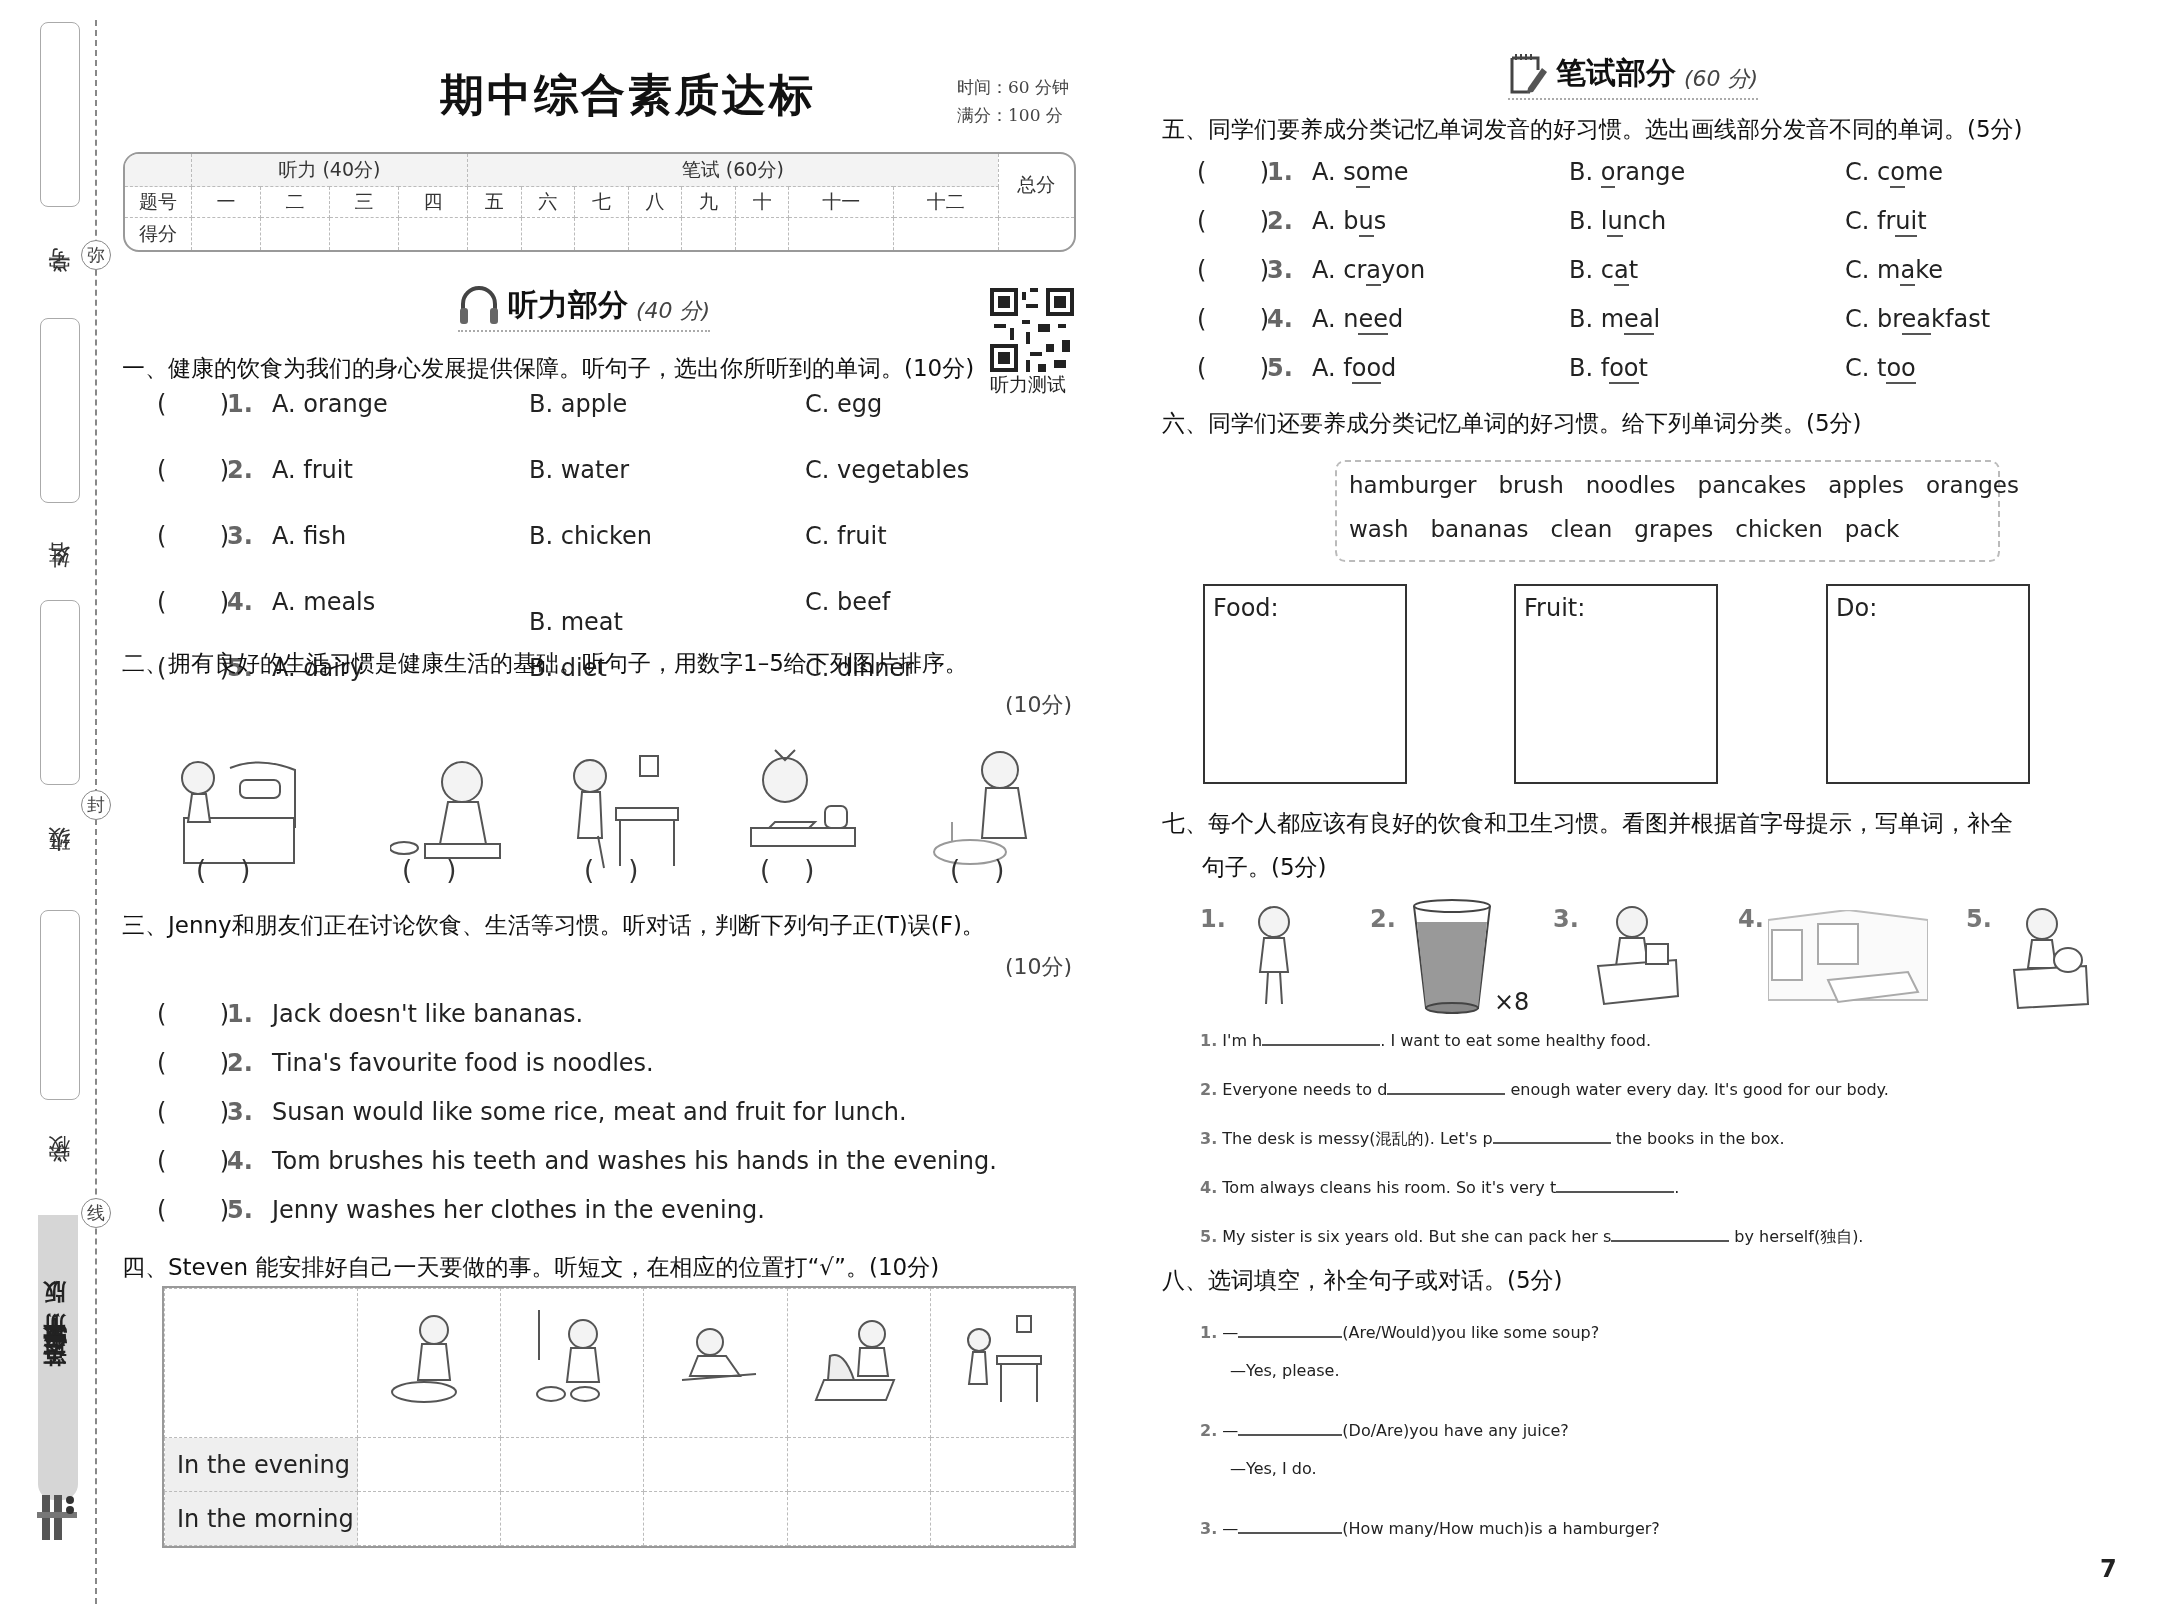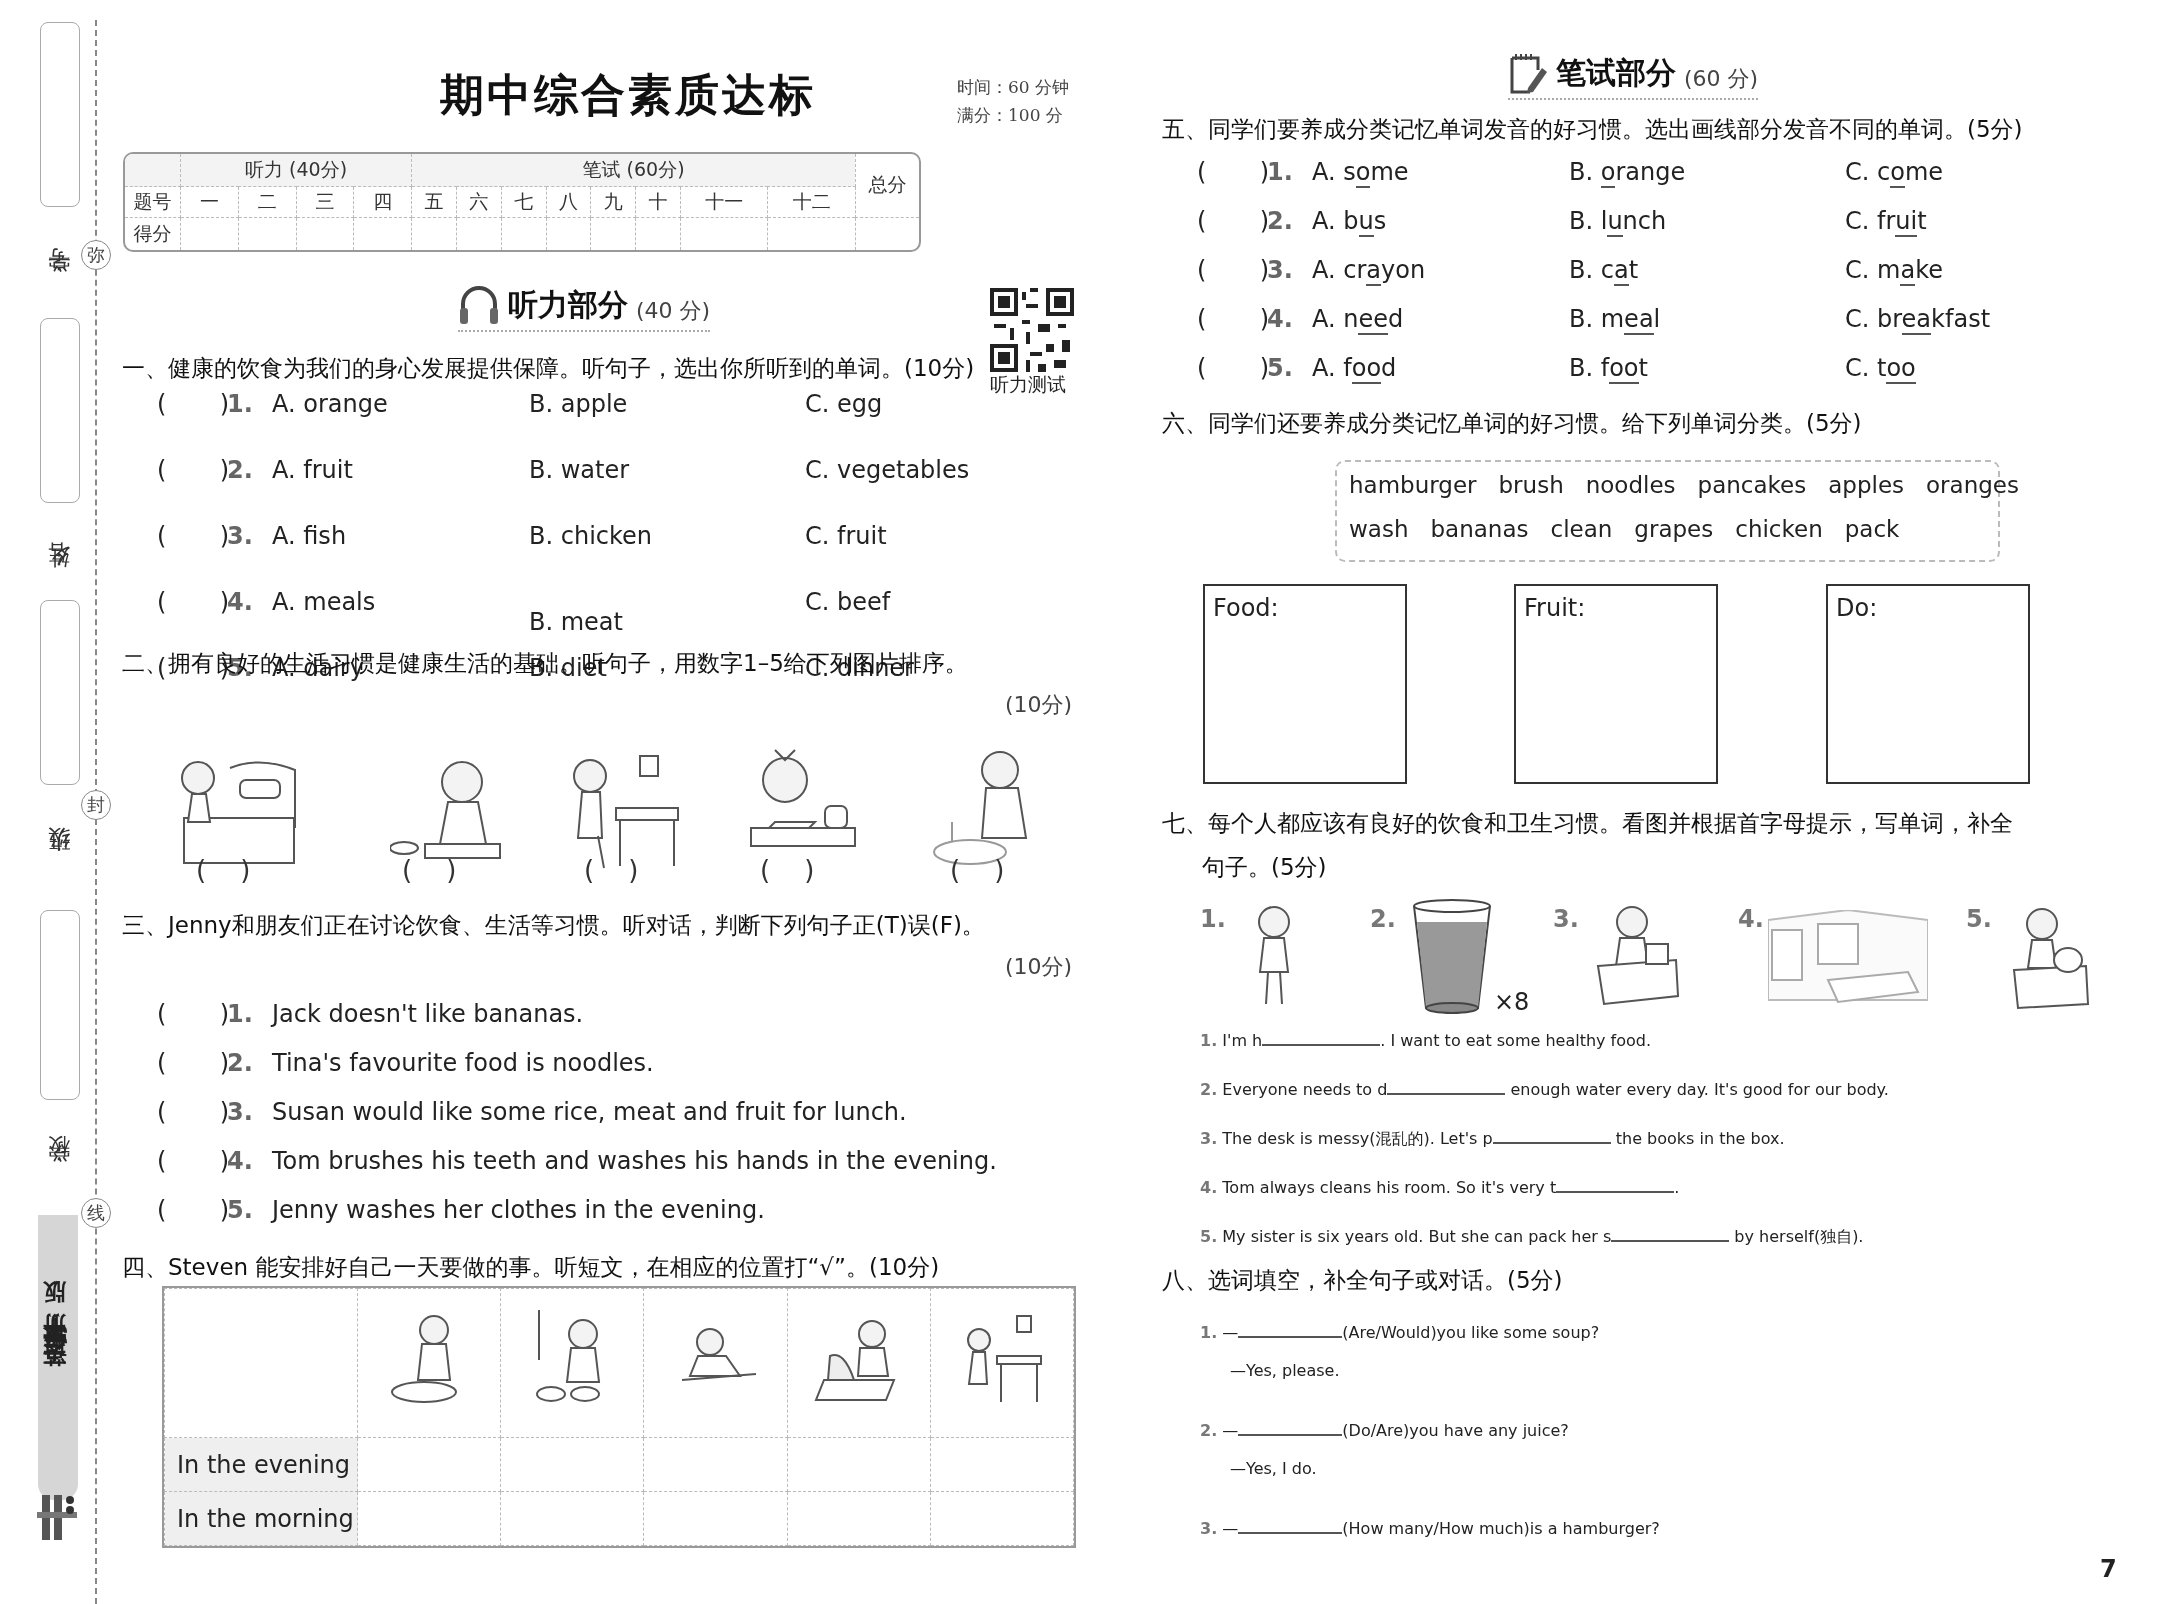--- a/index.html
+++ b/index.html
@@ -12,31 +12,31 @@
   .margin-box { position: absolute; left: 40px; width: 40px; border: 1.5px solid #aaa; border-radius: 8px; background: #fff; }
   .margin-label { position: absolute; left: 44px; width: 32px; font-size: 22px; writing-mode: vertical-rl; transform: rotate(180deg); color: #333; letter-spacing: 4px; }
   .seal { position: absolute; left: 81px; width: 30px; height: 30px; border: 1.5px solid #888; border-radius: 50%; background: #fff; font-size: 18px; text-align: center; line-height: 27px; color: #444; }
   .edition { position: absolute; left: 38px; top: 1215px; width: 40px; height: 285px; background: #d6d6d6; border-radius: 16px 16px 0 0; writing-mode: vertical-rl; transform: rotate(180deg); font-size: 23px; font-weight: bold; text-align: center; padding-top: 10px; letter-spacing: 2px; color: #222; }
   .logo-mark { position: absolute; left: 32px; top: 1490px; width: 50px; height: 55px; }
 
   
   .main-title { left: 440px; top: 66px; font-size: 44px; font-weight: bold; letter-spacing: 3px; color: #111; }
   .meta { left: 957px; font-size: 17px; color: #444; font-family: "DejaVu Serif", serif; }
 
-  .score-table { position: absolute; left: 123px; top: 152px; width: 798px; height: 100px; border: 2px solid #999; border-radius: 10px; overflow: hidden; }
+  .score-table { position: absolute; left: 123px; top: 152px; width: 953px; height: 100px; border: 2px solid #999; border-radius: 16px; overflow: hidden; }
   .score-table table { width: 100%; height: 100%; border-collapse: collapse; font-size: 19px; color: #333; }
   .score-table td { border: 1px dashed #bbb; text-align: center; }
   .score-table tr:first-child td { border-top: none; }
   .score-table td:first-child { border-left: none; }
   .score-table td:last-child { border-right: none; }
   .score-table tr:last-child td { border-bottom: none; }
   .score-table .grp { background: #f3f3f3; }
 
   .section-head { font-size: 30px; font-weight: bold; color: #111; display: flex; align-items: flex-end; gap: 8px; border-bottom: 2px dotted #aaa; padding-bottom: 4px; }
-  .section-head .pts { font-size: 22px; font-weight: normal; color: #444; }
+  .section-head .pts { font-size: 22px; font-weight: normal; color: #444; font-style: italic; }
 
   .q-title { font-size: 23px; color: #111; white-space: nowrap; }
   .pts-right { font-size: 22px; color: #444; }
 
   .opt-row { position: absolute; font-size: 24px; color: #222; height: 32px; }
   .opt-row .paren { position: absolute; left: 0; }
   .opt-row .num { position: absolute; left: 70px; }
   .opt-row .num b { color: #666; font-weight: bold; }
   .opt-row .a { position: absolute; left: 82px; }
   .opt-row .b { position: absolute; }

